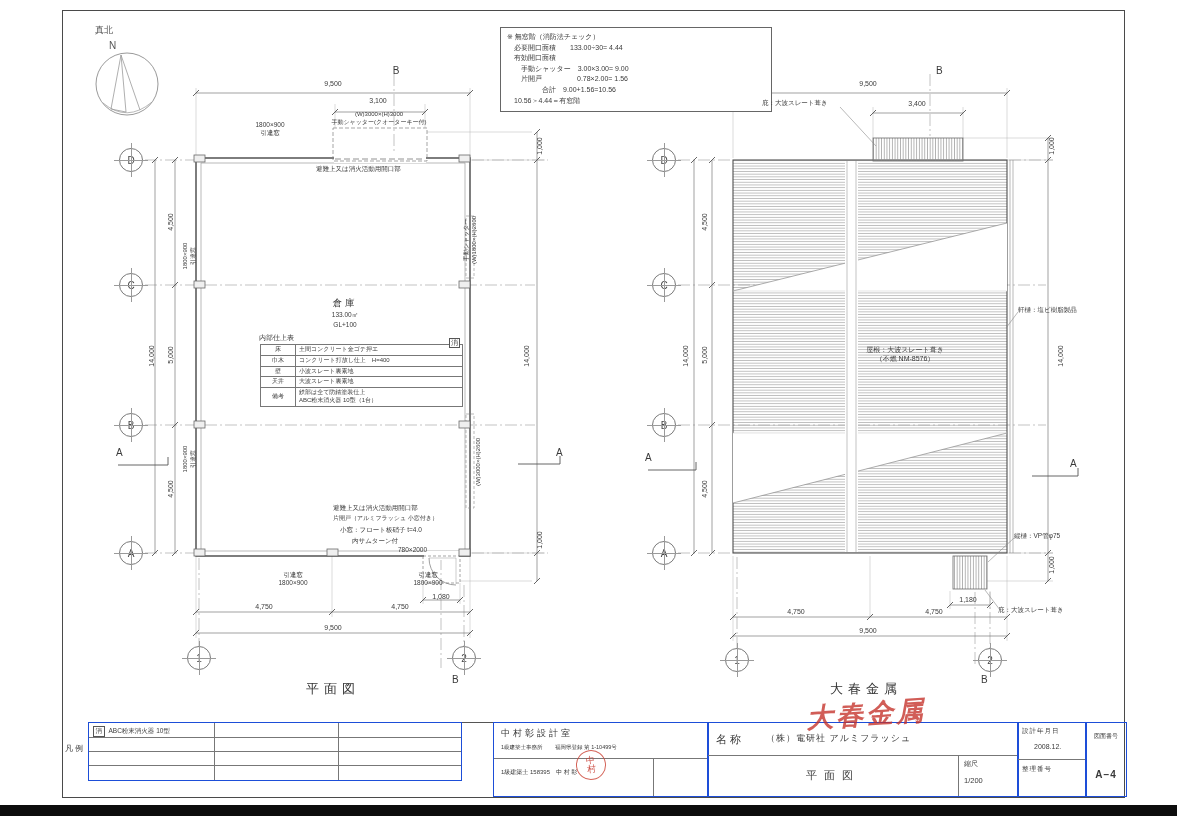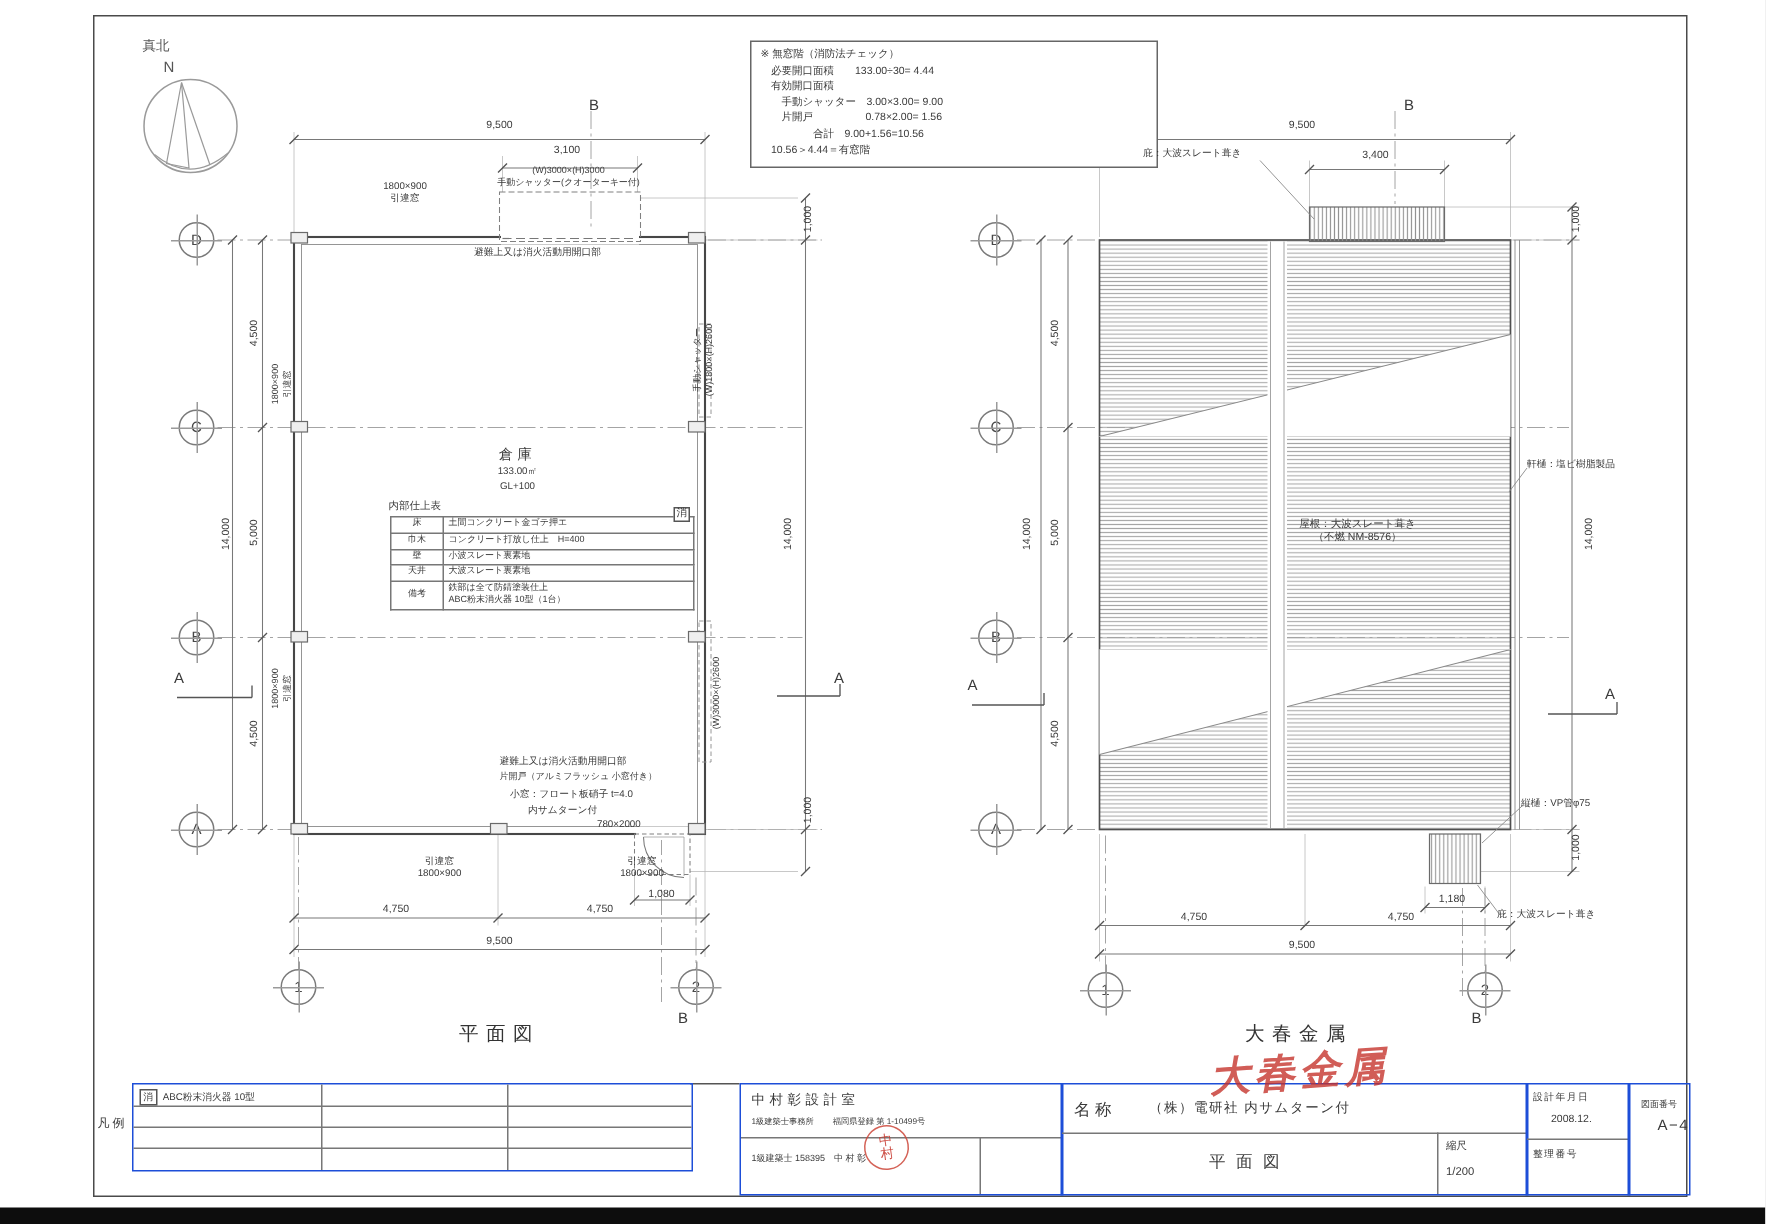--- a/index.html
+++ b/index.html
@@ -277,33 +277,33 @@
     </div>
     <div class="tb-text" style="left:7px;top:45px;font-size:6px;">1級建築士 158395　中 村 彰</div>
   </div>
   <div id="stamp">中
 村</div>
 
   <div class="tb-box" style="left:707px;top:722px;width:310px;height:73px;">
     <div class="tb-hline" style="top:32px;"></div>
     <div class="tb-vline" style="left:250px;top:32px;"></div>
     <div class="tb-text" style="left:8px;top:9px;font-size:11px;letter-spacing:3px;">名称</div>
-    <div class="tb-text" style="left:58px;top:9px;font-size:9px;letter-spacing:1px;">（株）電研社 内サムターン付</div>
+    <div class="tb-text" style="left:58px;top:9px;font-size:9px;letter-spacing:1px;">（株）電研社 アルミフラッシュ</div>
     <div class="tb-text" style="left:0;top:32px;width:250px;height:41px;line-height:41px;text-align:center;font-size:11px;letter-spacing:7px;">平面図</div>
     <div class="tb-text" style="left:256px;top:36px;font-size:7px;">縮尺</div>
     <div class="tb-text" style="left:256px;top:53px;font-size:7.5px;">1/200</div>
   </div>
   <div id="red-note">大春金属</div>
 
   <div class="tb-box" style="left:1017px;top:722px;width:68px;height:73px;">
     <div class="tb-hline" style="top:36px;"></div>
     <div class="tb-text" style="left:4px;top:4px;font-size:6.5px;letter-spacing:1px;">設計年月日</div>
     <div class="tb-text" style="left:16px;top:20px;font-size:7px;">2008.12.</div>
     <div class="tb-text" style="left:4px;top:42px;font-size:6.5px;letter-spacing:1px;">整理番号</div>
   </div>
 
   <div class="tb-box" style="left:1085px;top:722px;width:40px;height:73px;">
     <div class="tb-text" style="left:0;top:9px;width:40px;text-align:center;font-size:6px;">図面番号</div>
-    <div class="tb-text" style="left:0;top:22px;width:40px;text-align:right;font-size:10px;letter-spacing:1px;">A−4</div>
+    <div class="tb-text" style="left:0;top:46px;width:40px;text-align:center;font-size:10px;letter-spacing:1px;font-weight:bold;">A−4</div>
   </div>
 
   <div class="black-strip"></div>
 </div>
 
 </body></html>

